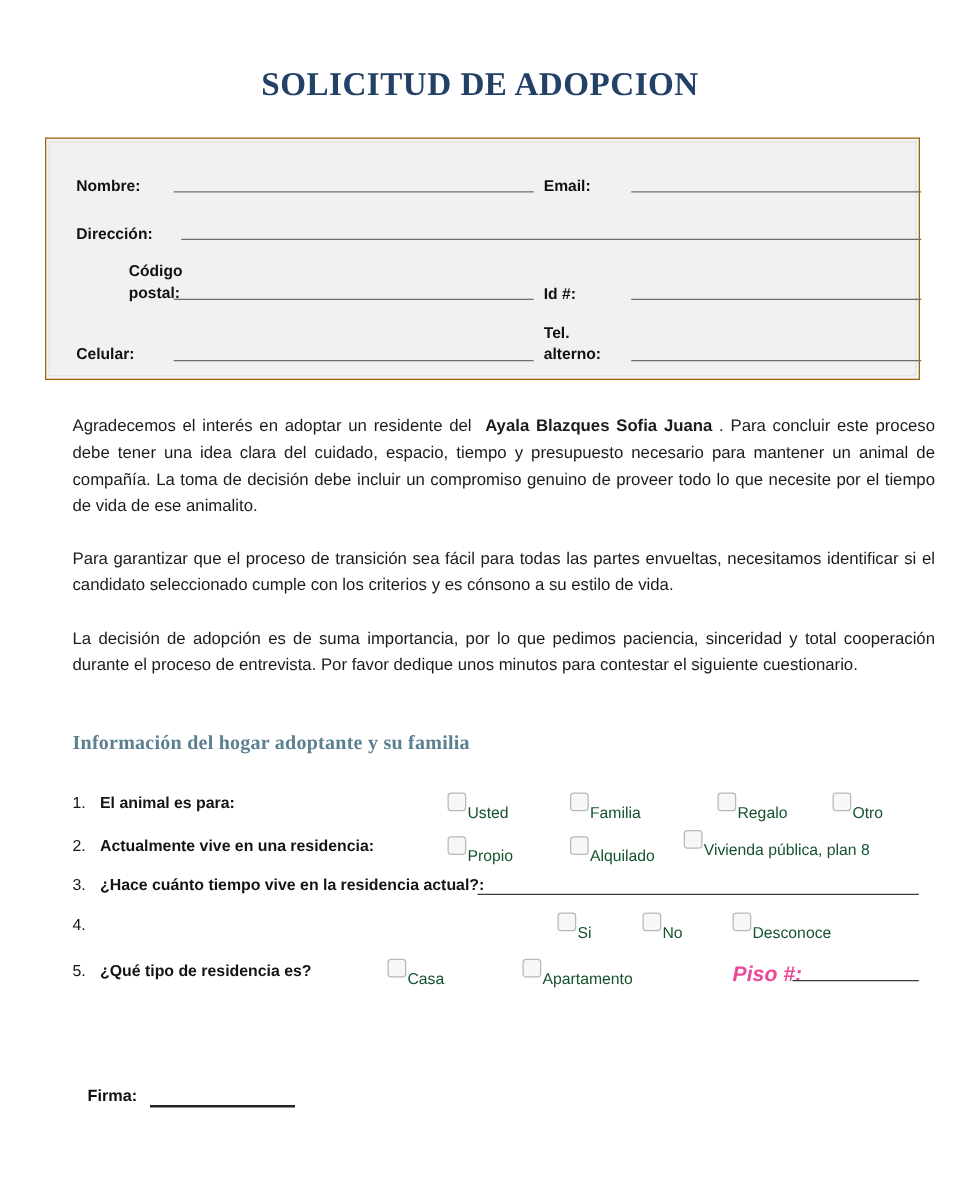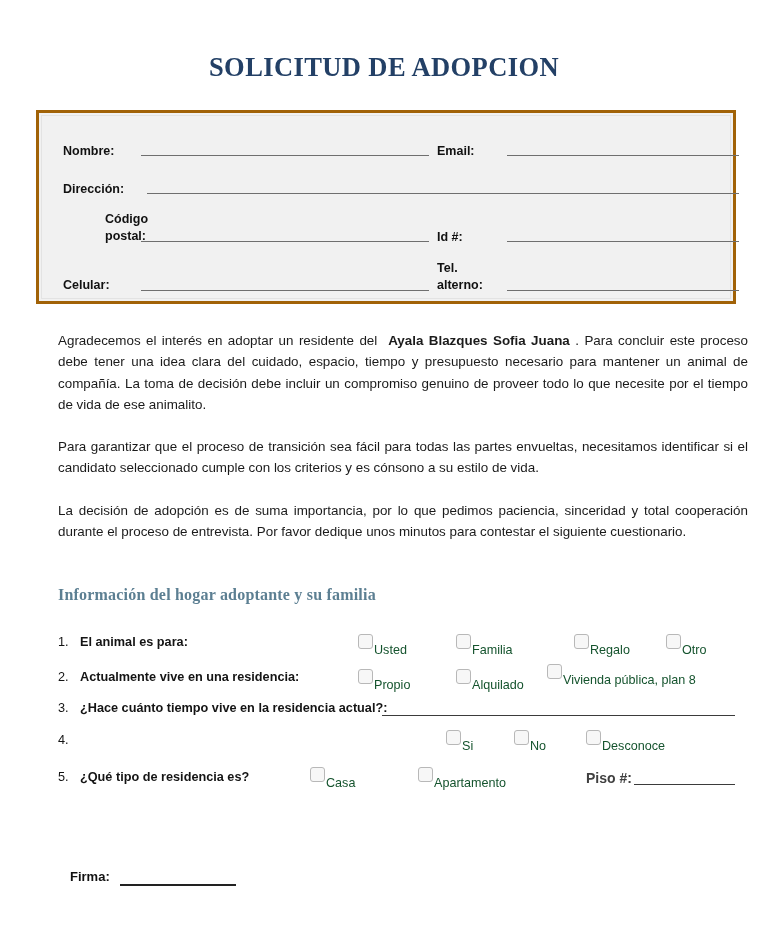--- a/index.html
+++ b/index.html
@@ -37,21 +37,21 @@
   }
 
   
   .contact-box {
     position: absolute;
     left: 36px;
     top: 110px;
     width: 700px;
     height: 194px;
     background: #f1f1f1;
-    border: 3px solid #a16207;
+    border: 1px solid #a16207;
     box-sizing: border-box;
     box-shadow: inset 0 0 0 2px #f1f1f1, inset 0 0 0 3px #e3e3e3;
   }
   .fld-label {
     position: absolute;
     font-size: 12.5px;
     font-weight: bold;
     color: #111;
     line-height: 17px;
     white-space: pre-line;
@@ -113,23 +113,24 @@
     vertical-align: 5px;
     margin-right: 1px;
   }
   .blank-line {
     position: absolute;
     border-bottom: 1.4px solid #3b3b3b;
     height: 0;
   }
   .italic-label {
     position: absolute;
-    font-weight: bold;
-    font-size: 14px;
-    color: #404040;
+    font-style: italic;
+    font-weight: bold;
+    font-size: 17px;
+    color: #ec4899;
   }
   .sig-label {
     position: absolute;
     font-size: 13px;
     font-weight: bold;
     color: #111;
   }
   .sig-line {
     position: absolute;
     border-bottom: 2.2px solid #222;

